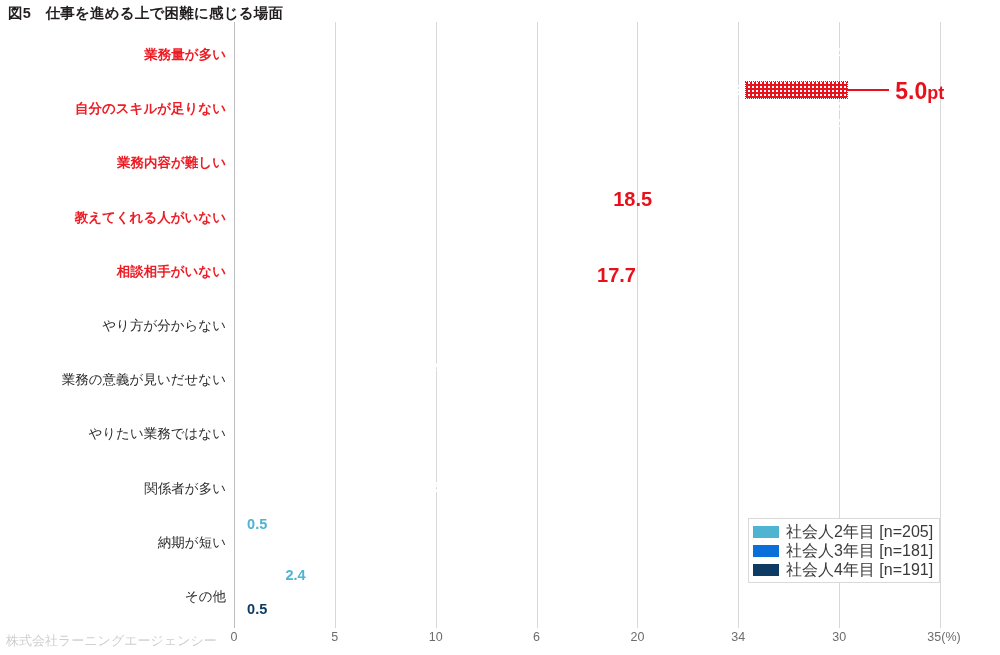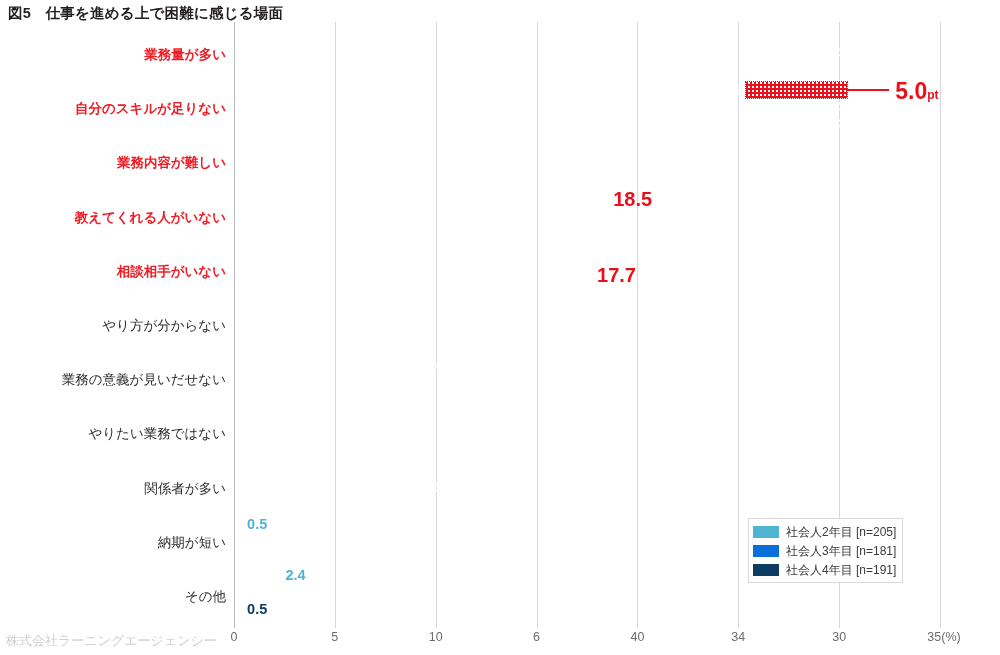--- a/index.html
+++ b/index.html
@@ -134,21 +134,21 @@
     background: #e8111b;
   }
   #gap-text {
     position: absolute;
     color: #e8111b;
     font-weight: bold;
     white-space: nowrap;
     line-height: 1;
   }
   #gap-text .num { font-size: 23px; }
-  #gap-text .unit { font-size: 12px; text-align: center; }
+  #gap-text .unit { font-size: 18px; text-align: center; }
 
   
   #xaxis {
     position: absolute;
     left: 234px;
     top: 628px;
     width: 706px;
     height: 24px;
   }
   .tick-label {
@@ -178,21 +178,21 @@
   .legend-swatch {
     width: 26px;
     height: 12px;
     margin-right: 7px;
     flex: none;
   }
   .legend-swatch.c0 { background: #4fb3d2; }
   .legend-swatch.c1 { background: #0a6fd8; }
   .legend-swatch.c2 { background: #0c3c63; }
   .legend-text {
-    font-size: 12px;
+    font-size: 16px;
     color: #3a3a3a;
     white-space: nowrap;
     line-height: 1;
   }
 
   
   #watermark {
     position: absolute;
     left: 6px;
     top: 634px;
@@ -395,21 +395,21 @@
       <div class="cat-label" style="left: -194px; right: auto; top: 481.6px; position: absolute; width: 420px;">関係者が多い</div>
       <div class="cat-label" style="left: -194px; right: auto; top: 535.8px; position: absolute; width: 420px;">納期が短い</div>
       <div class="cat-label" style="left: -194px; right: auto; top: 590px; position: absolute; width: 420px;">その他</div>
     </div>
 
   <div id="xaxis">
       <div class="tick-label" style="left: 0px;">0</div>
       <div class="tick-label" style="left: 100.857px;">5</div>
       <div class="tick-label" style="left: 201.714px;">10</div>
       <div class="tick-label" style="left: 302.571px;">6</div>
-      <div class="tick-label" style="left: 403.429px;">40</div>
+      <div class="tick-label" style="left: 403.429px;">20</div>
       <div class="tick-label" style="left: 504.286px;">34</div>
       <div class="tick-label" style="left: 605.143px;">30</div>
       <div class="tick-label" style="left: 706px; transform: translateX(-38%);">35<span class="pct">(%)</span></div>
     </div>
 
   <div id="legend">
       <div class="legend-item">
         <span class="legend-swatch c0"></span>
         <span class="legend-text">社会人2年目 [n=205]</span>
       </div>

